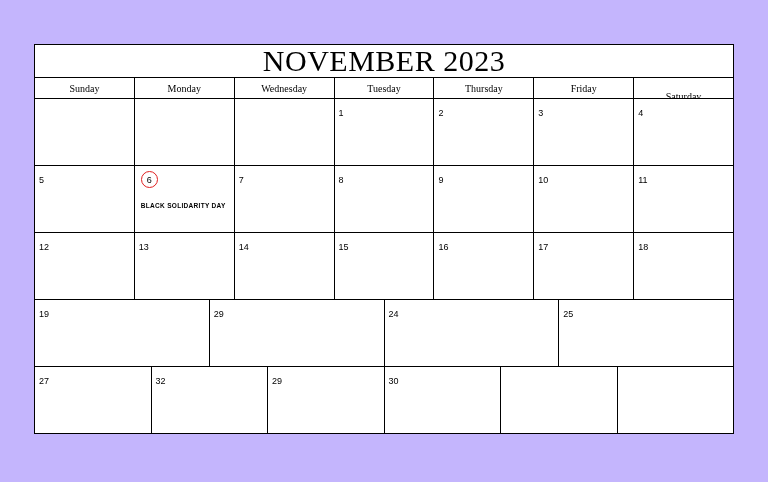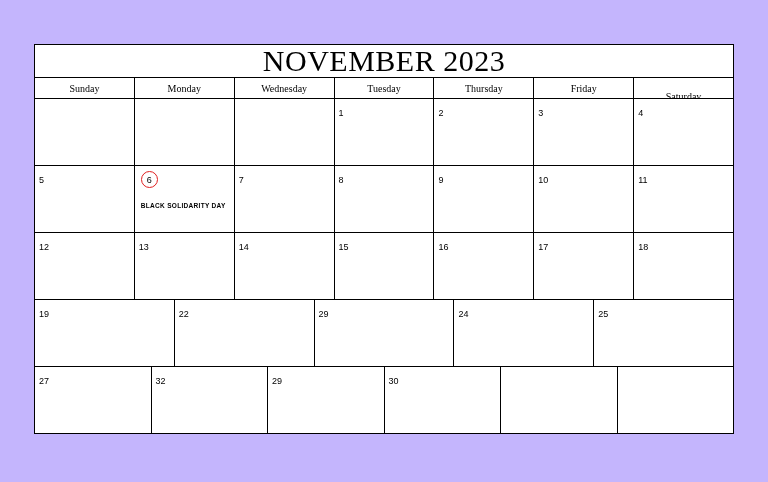--- a/index.html
+++ b/index.html
@@ -165,21 +165,20 @@
       <div class="day-cell"><span class="day-number">13</span></div>
       <div class="day-cell"><span class="day-number">14</span></div>
       <div class="day-cell"><span class="day-number">15</span></div>
       <div class="day-cell"><span class="day-number">16</span></div>
       <div class="day-cell"><span class="day-number">17</span></div>
       <div class="day-cell"><span class="day-number">18</span></div>
     </div>
 
     <div class="week-row">
       <div class="day-cell"><span class="day-number">19</span></div>
-      <div class="day-cell"><span class="day-number">22</span></div>
       <div class="day-cell"><span class="day-number">29</span></div>
       <div class="day-cell"><span class="day-number">24</span></div>
       <div class="day-cell"><span class="day-number">25</span></div>
     </div>
 
     <div class="week-row last">
       <div class="day-cell"><span class="day-number">27</span></div>
       <div class="day-cell"><span class="day-number">32</span></div>
       <div class="day-cell"><span class="day-number">29</span></div>
       <div class="day-cell"><span class="day-number">30</span></div>

